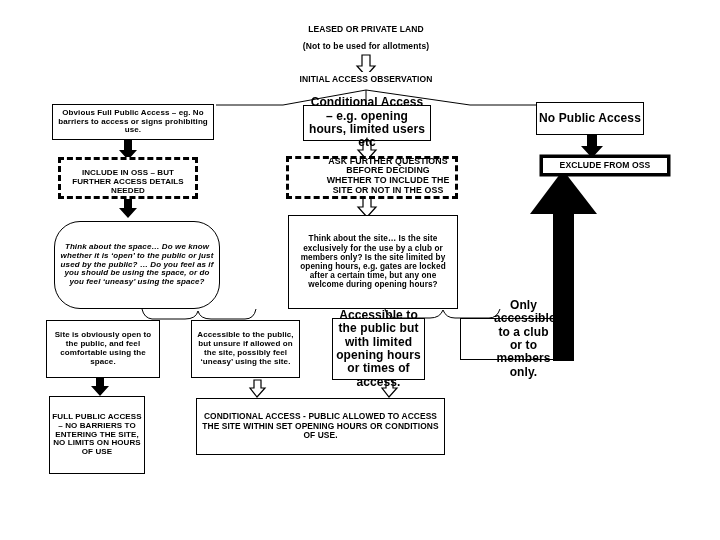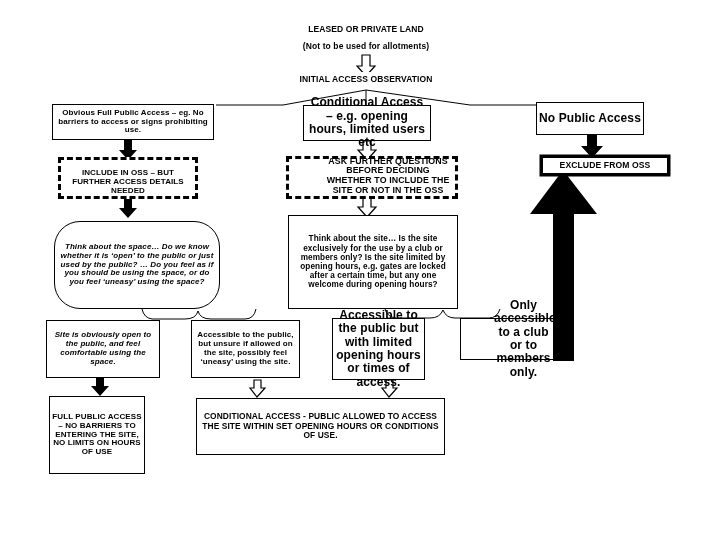--- a/index.html
+++ b/index.html
@@ -142,21 +142,21 @@
 </div>
 
 <div class="node solid ital" style="left:54px;top:221px;width:166px;height:88px;font-size:8px;border-radius:26px;">
   <span>Think about the space… Do we know whether it is ‘open’ to the public or just used by the public? … Do you feel as if you should be using the space, or do you feel ‘uneasy’ using the space?</span>
 </div>
 
 <div class="node solid bold" style="left:288px;top:215px;width:170px;height:94px;font-size:8.2px;">
   <span>Think about the site… Is the site exclusively for the use by a club or members only? Is the site limited by opening hours, e.g. gates are locked after a certain time, but any one welcome during opening hours?</span>
 </div>
 
-<div class="node solid bold" style="left:46px;top:320px;width:114px;height:58px;font-size:8px;font-style:italic;">
+<div class="node solid bold" style="left:46px;top:320px;width:114px;height:58px;font-size:8px;">
   <span>Site is obviously open to the public, and feel comfortable using the space.</span>
 </div>
 
 <div class="node solid bold" style="left:191px;top:320px;width:109px;height:58px;font-size:8px;">
   <span>Accessible to the public, but unsure if allowed on the site, possibly feel ‘uneasy’ using the site.</span>
 </div>
 
 <div class="node solid bold" style="left:332px;top:318px;width:93px;height:62px;font-size:12px;">
   <span>Accessible to the public but with limited opening hours or times of access.</span>
 </div>

